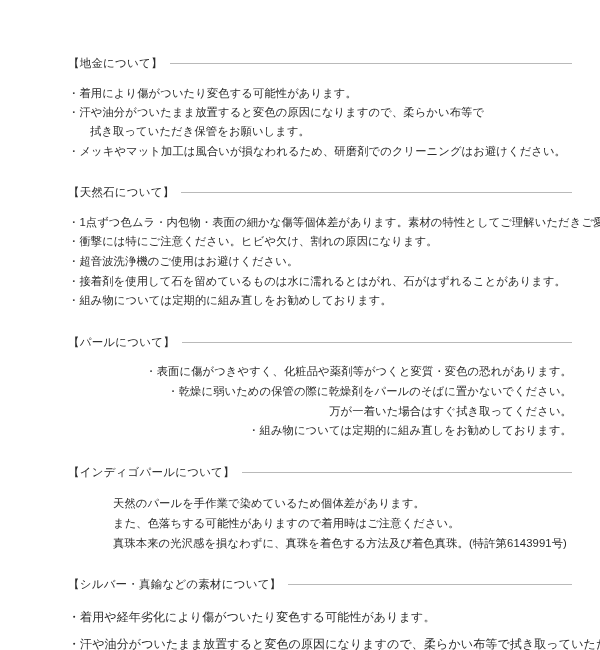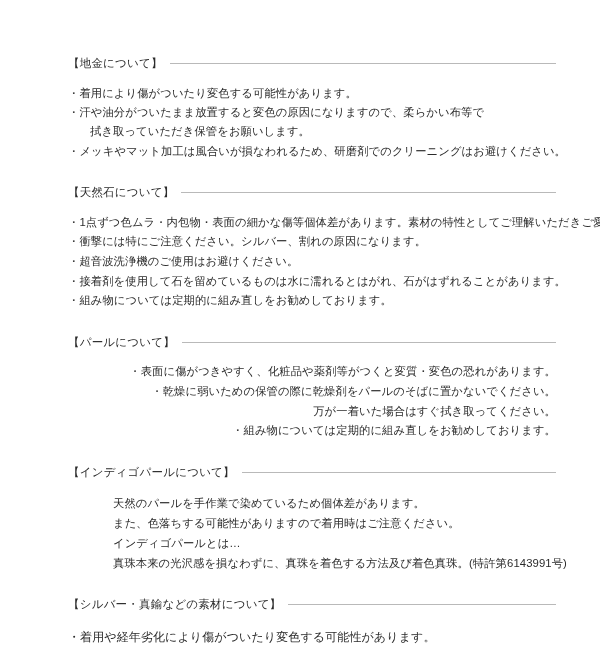--- a/index.html
+++ b/index.html
@@ -12,21 +12,21 @@
     background: #ffffff;
     font-family: "Liberation Sans", "DejaVu Sans", sans-serif;
     color: #2b2b2b;
     overflow: hidden;
   }
   .page {
     position: relative;
     width: 600px;
     height: 650px;
     box-sizing: border-box;
-    padding: 58px 44px 0 68px;
+    padding: 58px 28px 0 68px;
   }
   .section {
     margin-bottom: 26px;
   }
   .section.last {
     margin-bottom: 0;
   }
   .sec-head {
     display: flex;
     align-items: center;
@@ -89,21 +89,21 @@
     </ul>
   </div>
 
   <div class="section sec-2">
     <div class="sec-head">
       <span class="title">【天然石について】</span>
       <span class="rule"></span>
     </div>
     <ul class="lines">
       <li class="line">・1点ずつ色ムラ・内包物・表面の細かな傷等個体差があります。素材の特性としてご理解いただきご愛用ください。</li>
-      <li class="line">・衝撃には特にご注意ください。シルバー、割れの原因になります。</li>
+      <li class="line">・衝撃には特にご注意ください。ヒビや欠け、割れの原因になります。</li>
       <li class="line">・超音波洗浄機のご使用はお避けください。</li>
       <li class="line">・接着剤を使用して石を留めているものは水に濡れるとはがれ、石がはずれることがあります。</li>
       <li class="line">・組み物については定期的に組み直しをお勧めしております。</li>
     </ul>
   </div>
 
   <div class="section sec-3">
     <div class="sec-head">
       <span class="title">【パールについて】</span>
       <span class="rule"></span>
@@ -117,21 +117,20 @@
   </div>
 
   <div class="section sec-4">
     <div class="sec-head">
       <span class="title">【インディゴパールについて】</span>
       <span class="rule"></span>
     </div>
     <ul class="lines">
       <li class="line plain">天然のパールを手作業で染めているため個体差があります。</li>
       <li class="line plain">また、色落ちする可能性がありますので着用時はご注意ください。</li>
-      <li class="line plain">インディゴパールとは…</li>
       <li class="line plain">真珠本来の光沢感を損なわずに、真珠を着色する方法及び着色真珠。(特許第6143991号)</li>
     </ul>
   </div>
 
   <div class="section sec-5 last">
     <div class="sec-head">
       <span class="title">【シルバー・真鍮などの素材について】</span>
       <span class="rule"></span>
     </div>
     <ul class="lines">

